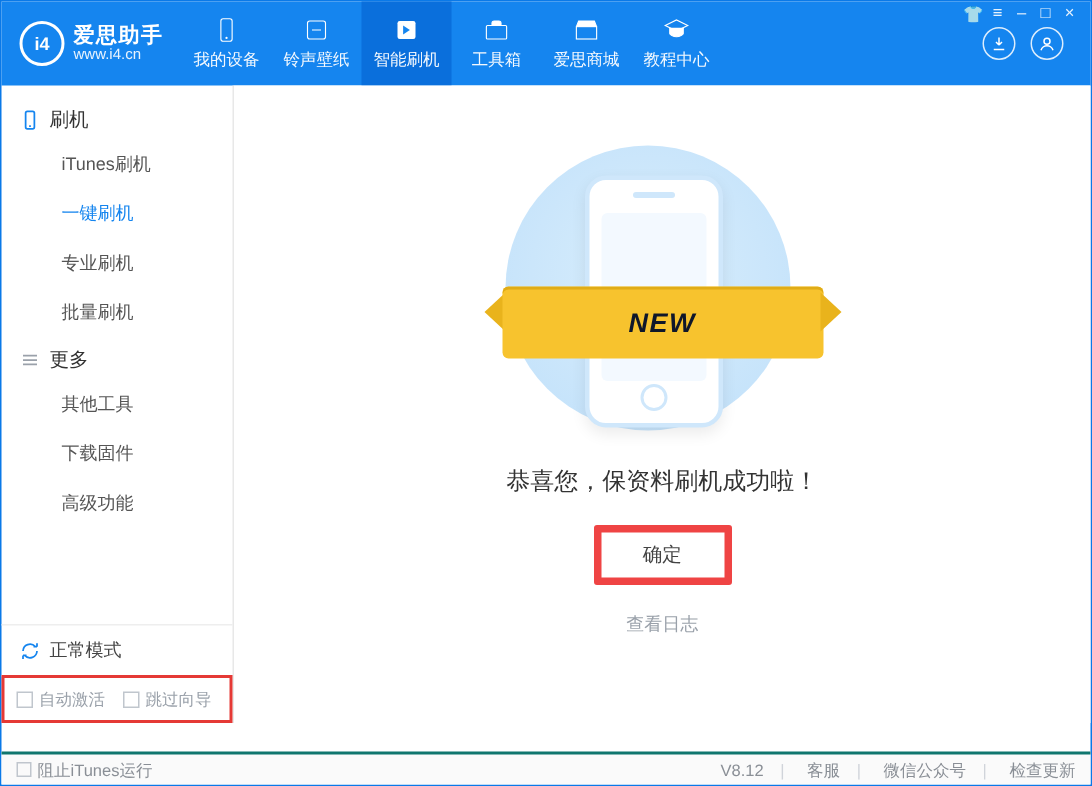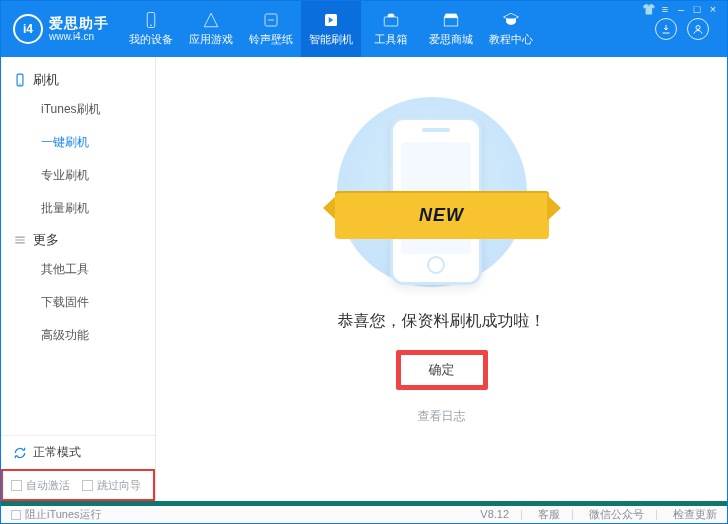--- a/index.html
+++ b/index.html
@@ -59,21 +59,21 @@
   .illus .spark { position: absolute; color: #fff; transform: rotate(45deg); }
   .illus .spark.s1 { left: 12px; top: 32px; font-size: 14px; }
   .illus .spark.s2 { right: 16px; top: 18px; font-size: 12px; }
   .illus .spark.s3 { right: 26px; bottom: 26px; font-size: 16px; }
 
   .success-title { font-size: 16px; color: #333; margin-bottom: 18px; }
   .ok-btn { border: 5px solid #ef4444; background: #fff; padding: 6px 28px; font-size: 13px; color: #444; cursor: pointer; border-radius: 2px; }
   .view-log { margin-top: 18px; font-size: 12px; color: #9aa1aa; cursor: pointer; }
 
   
-  .footer { height: 22px; border-top: 5px solid #0f766e; background: #fafafa; display: flex; align-items: center; justify-content: space-between; padding: 0 10px; font-size: 11px; color: #8a8f96; }
+  .footer { height: 22px; border-top: 2px solid #0f766e; background: #fafafa; display: flex; align-items: center; justify-content: space-between; padding: 0 10px; font-size: 11px; color: #8a8f96; margin-top: 19px; }
   .footer .left { display: flex; align-items: center; gap: 4px; }
   .footer .left .box { width: 10px; height: 10px; border: 1px solid #c0c6cd; display: inline-block; }
   .footer .right span { margin-left: 8px; }
   .sep { color: #d0d4da; margin: 0 4px; }
 </style>
 </head>
 <body>
 
 <div class="window">
 
@@ -85,26 +85,20 @@
         <div class="s">www.i4.cn</div>
       </div>
     </div>
     <div class="nav">
       <div class="nav-item">
         <svg viewBox="0 0 24 24">
             <rect x="7" y="2" width="10" height="20" rx="2" fill="none"></rect>
             <circle cx="12" cy="19" r="1" fill="#fff" stroke="none"></circle>
           </svg>
         <span>我的设备</span>
-      </div>
-      <div class="nav-item">
-        <svg viewBox="0 0 24 24">
-            <path d="M12 3l9 18H3z" fill="none"></path>
-          </svg>
-        <span>应用游戏</span>
       </div>
       <div class="nav-item">
         <svg viewBox="0 0 24 24">
             <rect x="4" y="4" width="16" height="16" rx="2" fill="none"></rect>
             <path d="M8 12h8"></path>
           </svg>
         <span>铃声壁纸</span>
       </div>
       <div class="nav-item active">
         <svg viewBox="0 0 24 24">

